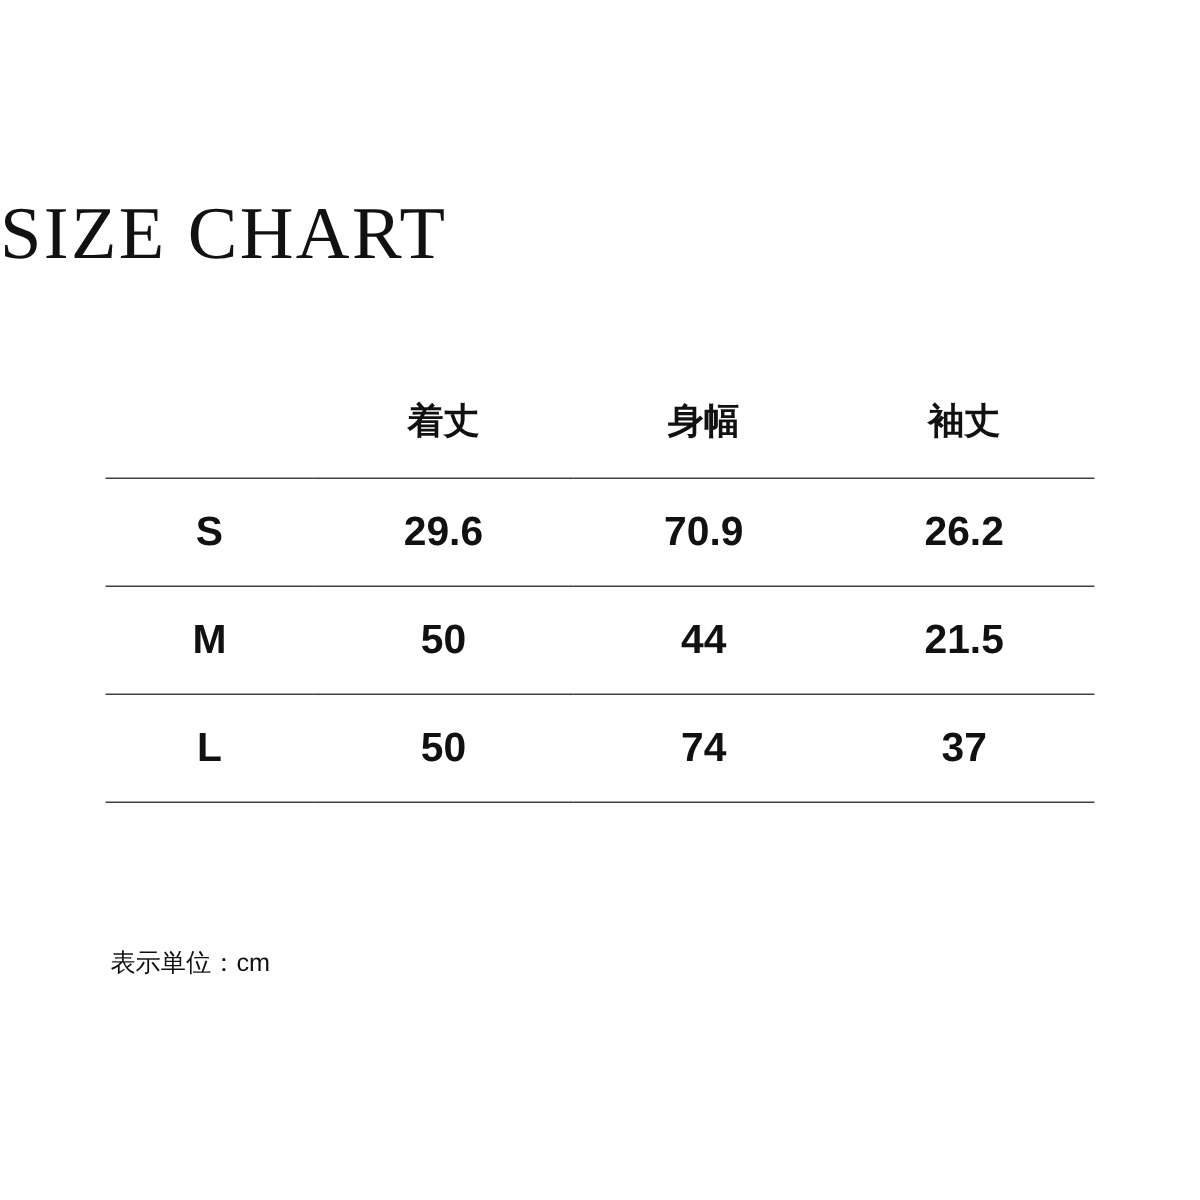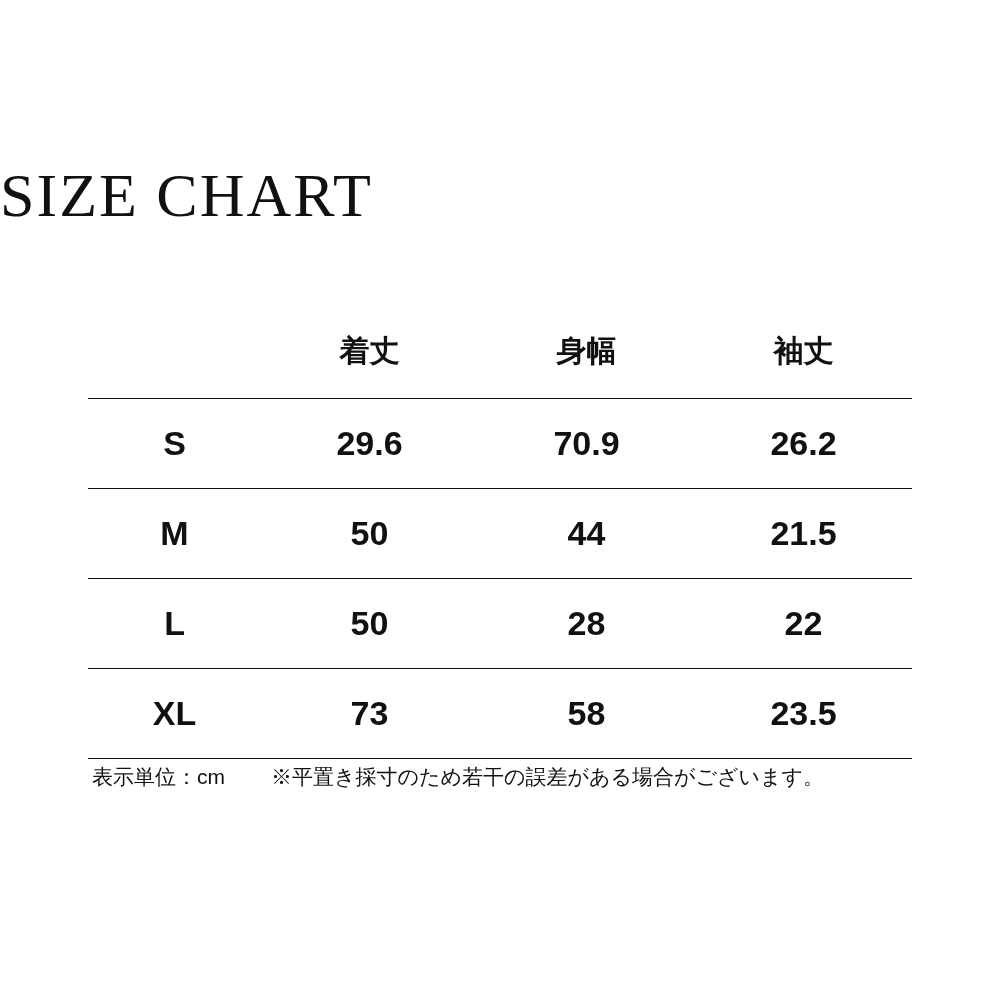--- a/index.html
+++ b/index.html
@@ -69,21 +69,21 @@
     font-size: 34px;
     font-weight: 700;
     height: 89px;
     padding: 0;
   }
   table.size-table col.c-size { width: 21%; }
   table.size-table col.c-val  { width: 26.33%; }
 
   .footnote {
     position: absolute;
-    top: 763px;
+    top: 788px;
     left: 92px;
     width: 830px;
     display: flex;
     align-items: flex-start;
     gap: 46px;
     font-size: 21px;
     color: #111111;
   }
   .footnote .unit {
     white-space: nowrap;
@@ -124,31 +124,24 @@
         </tr>
         <tr>
           <td>M</td>
           <td>50</td>
           <td>44</td>
           <td>21.5</td>
         </tr>
         <tr>
           <td>L</td>
           <td>50</td>
-          <td>28</td>
-          <td>22</td>
-        </tr>
-        <tr>
-          <td>XL</td>
-          <td>73</td>
-          <td>58</td>
-          <td>23.5</td>
+          <td>74</td>
+          <td>37</td>
         </tr>
       </tbody>
     </table>
   </div>
 
   <div class="footnote">
     <span class="unit">表示単位：cm</span>
-    <span class="note">※平置き採寸のため若干の誤差がある場合がございます。</span>
   </div>
 
 </div>
 
 </body></html>

